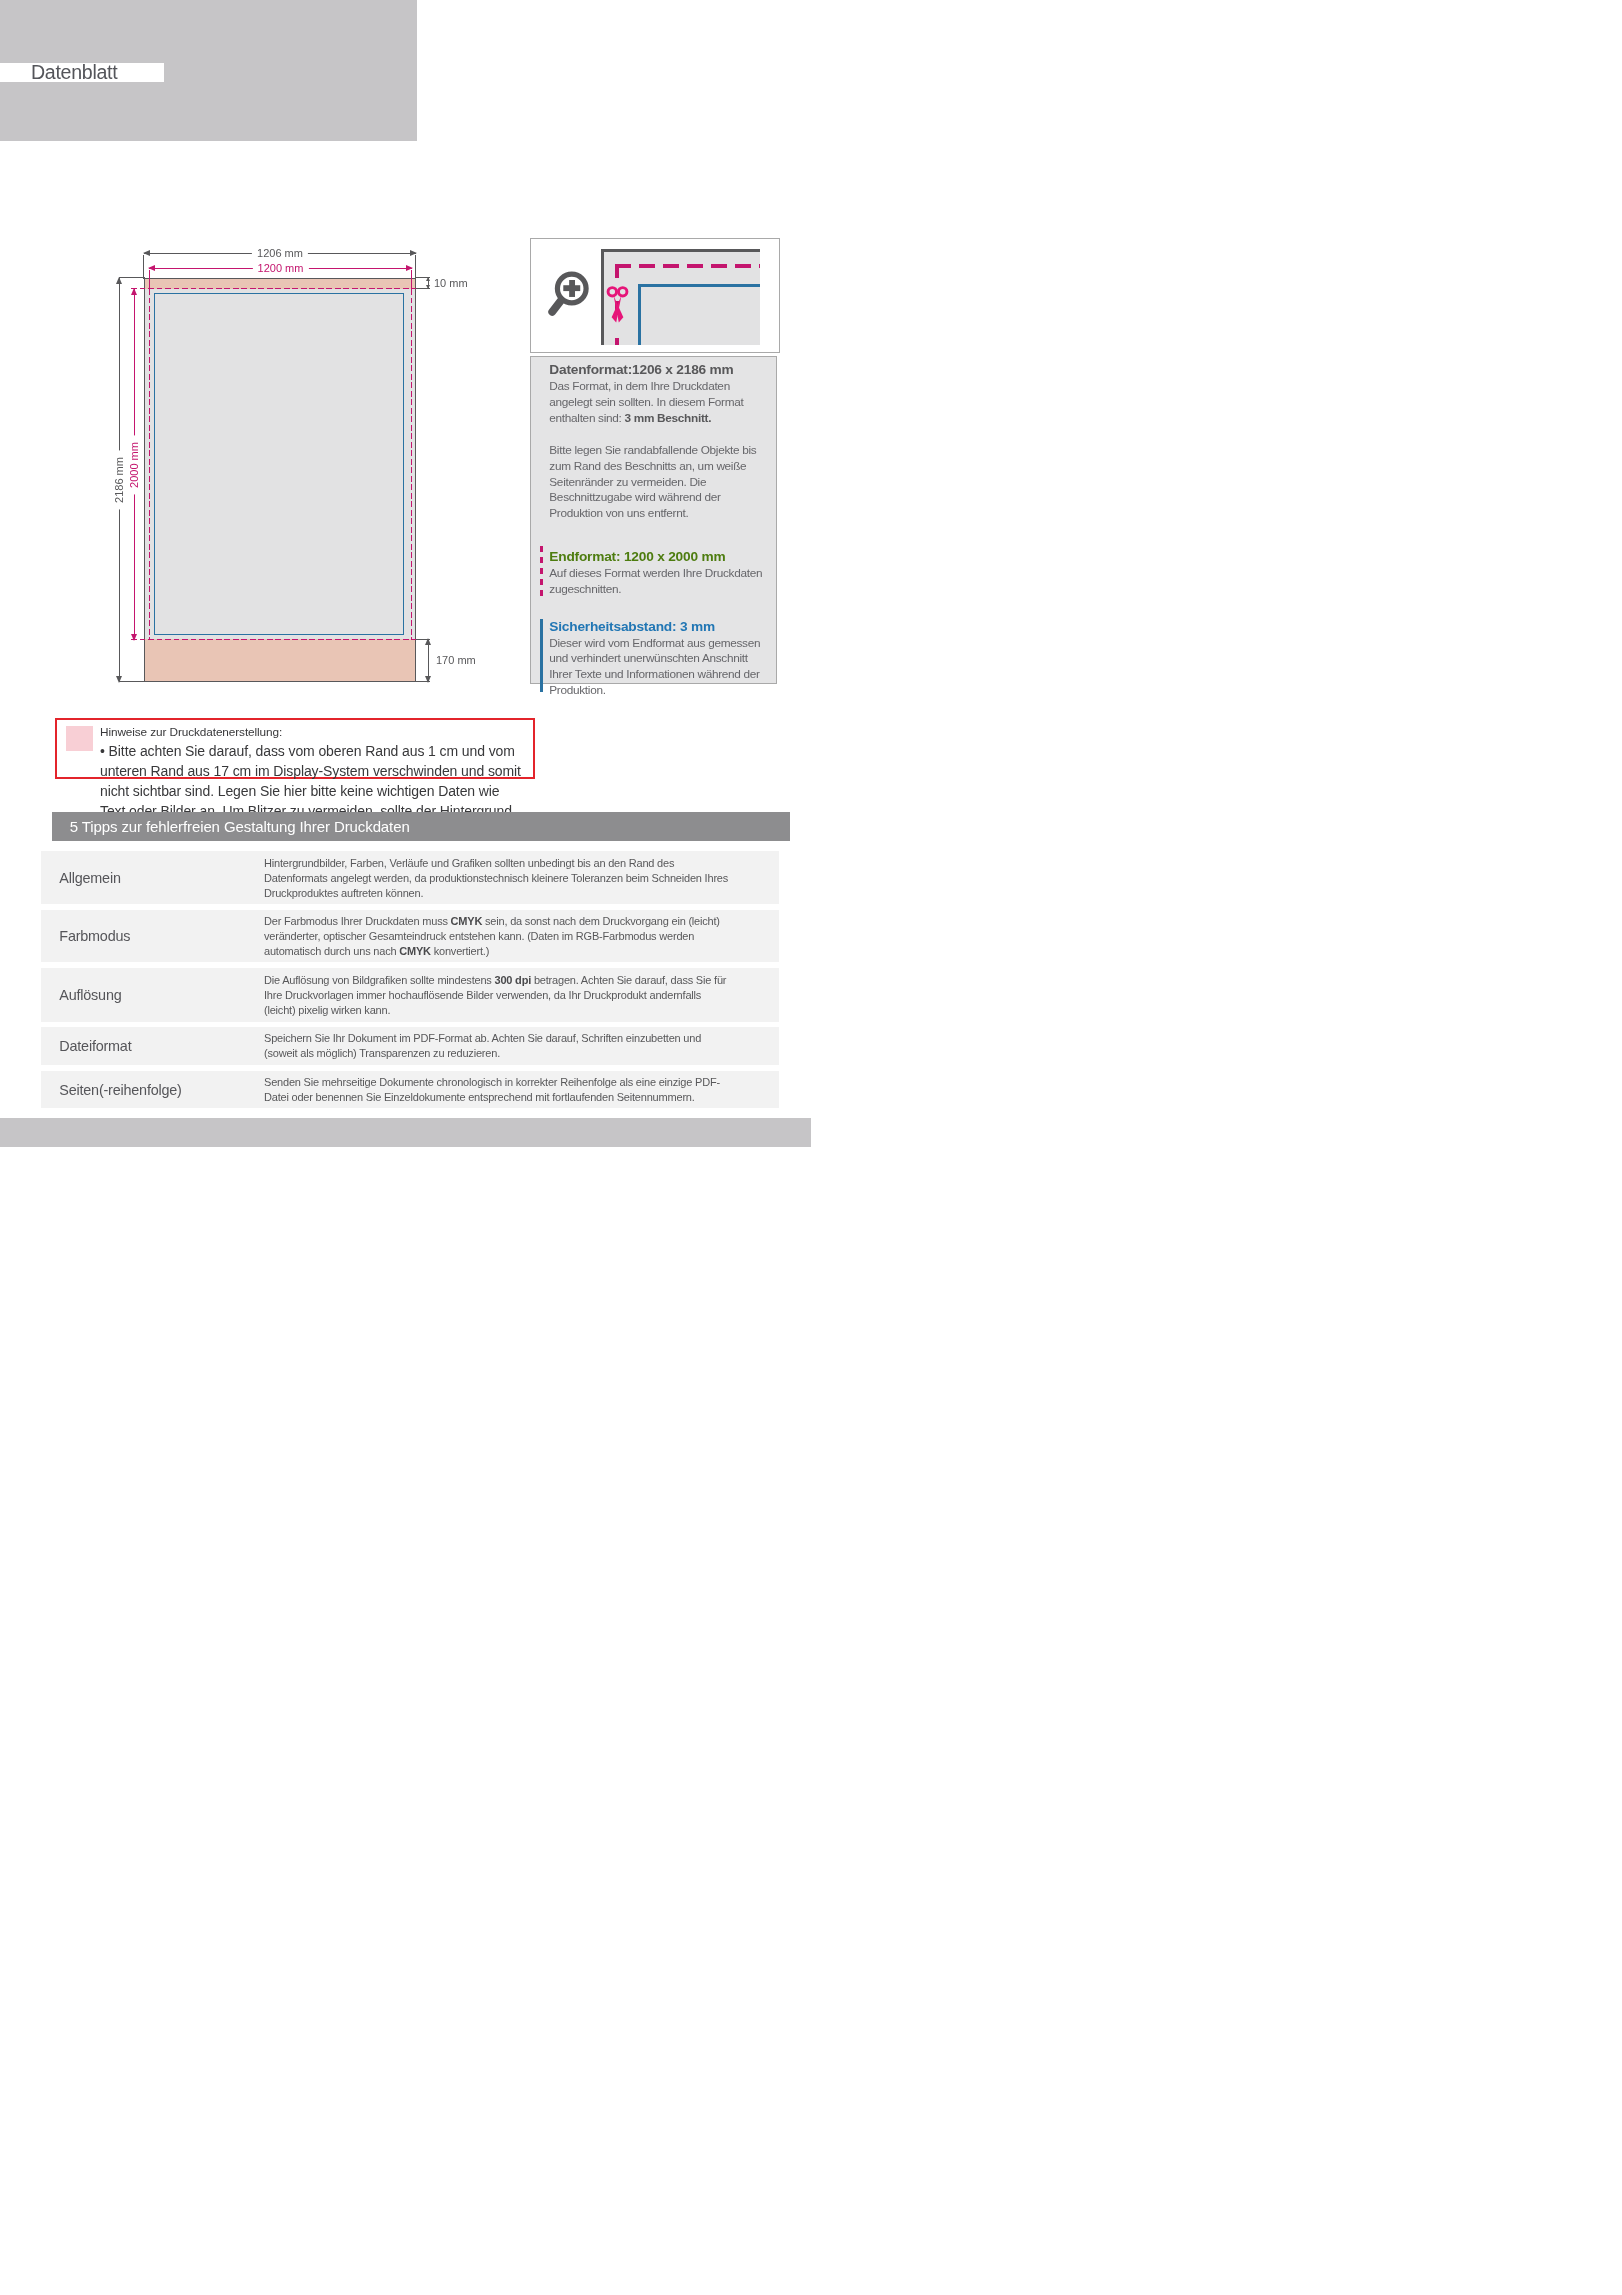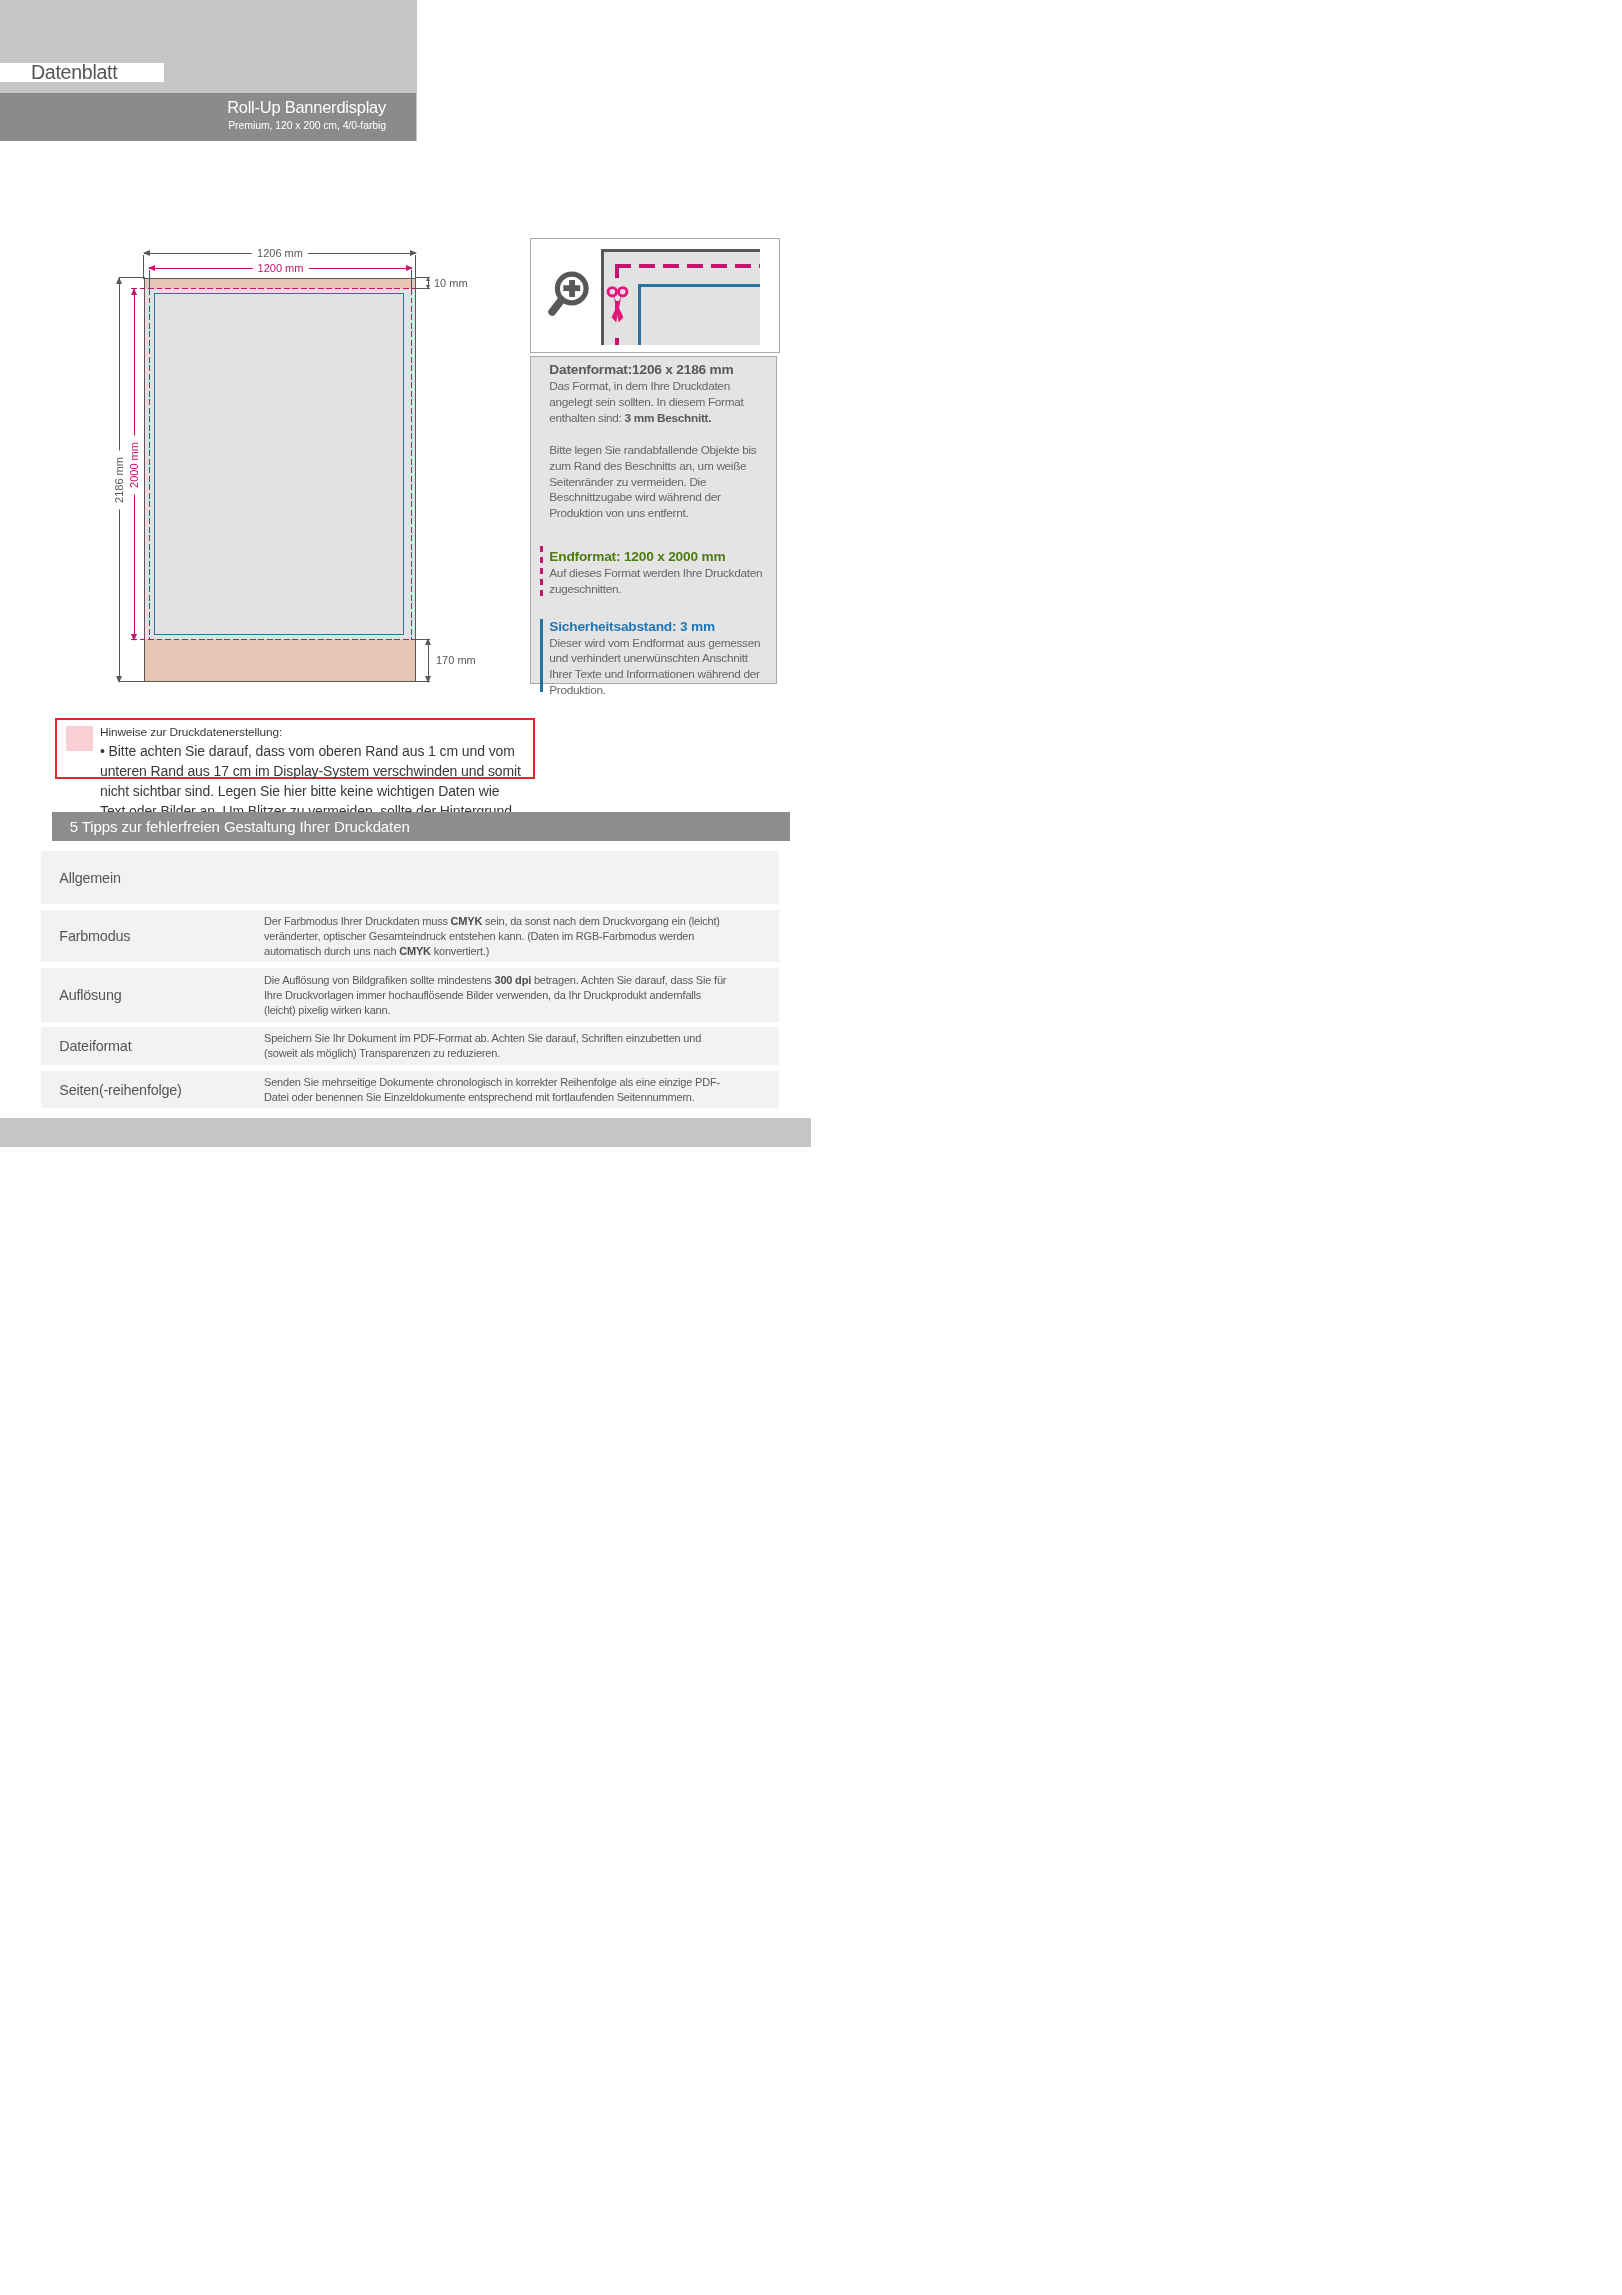--- a/index.html
+++ b/index.html
@@ -89,24 +89,20 @@
   .footer{left:0;top:1118px;width:811px;height:29.4px;background:#c6c5c7;}
 </style>
 </head>
 <body>
 
 <div class="page">
 
   <div class="abs top-gray"></div>
   <div class="abs badge">
     <span>Datenblatt</span>
-  </div>
-  <div class="abs band">
-    <div class="band-title">Roll-Up Bannerdisplay</div>
-    <div class="band-sub">Premium, 120 x 200 cm, 4/0-farbig</div>
   </div>
 
   <div class="abs banner">
     <div class="salmon-top"></div>
     <div class="salmon-bot"></div>
   </div>
   <div class="abs safe-rect"></div>
 
   <div class="abs cut-h" style="left:131px;top:288px;width:285px;"></div>
   <div class="abs cut-h" style="left:131px;top:639px;width:285px;"></div>
@@ -207,20 +203,21 @@
       <div class="warn-body">• Bitte achten Sie darauf, dass vom oberen Rand aus 1 cm und vom unteren Rand aus 17 cm im Display-System verschwinden und somit nicht sichtbar sind. Legen Sie hier bitte keine wichtigen Daten wie Text oder Bilder an. Um Blitzer zu vermeiden, sollte der Hintergrund, falls vorhanden, über diesen Bereich angelegt werden.</div>
     </div>
   </div>
 
   <div class="abs tips-bar">
     <span>5 Tipps zur fehlerfreien Gestaltung Ihrer Druckdaten</span>
   </div>
 
   <div class="abs tip-row" style="top:851px;height:53px;">
     <div class="tip-label">Allgemein</div>
+    <div class="tip-body"><span>Hintergrundbilder, Farben, Verläufe und Grafiken sollten unbedingt bis an den Rand des Datenformats angelegt werden, da produktionstechnisch kleinere Toleranzen beim Schneiden Ihres Druckproduktes auftreten können.</span></div>
   </div>
   <div class="abs tip-row" style="top:910px;height:52px;">
     <div class="tip-label">Farbmodus</div>
     <div class="tip-body"><span>Der Farbmodus Ihrer Druckdaten muss </span><b>CMYK</b><span> sein, da sonst nach dem Druckvorgang ein (leicht) veränderter, optischer Gesamteindruck entstehen kann. (Daten im RGB-Farbmodus werden automatisch durch uns nach </span><b>CMYK</b><span> konvertiert.)</span></div>
   </div>
   <div class="abs tip-row" style="top:968px;height:54px;">
     <div class="tip-label">Auflösung</div>
     <div class="tip-body"><span>Die Auflösung von Bildgrafiken sollte mindestens </span><b>300 dpi</b><span> betragen. Achten Sie darauf, dass Sie für Ihre Druckvorlagen immer hochauflösende Bilder verwenden, da Ihr Druckprodukt andernfalls (leicht) pixelig wirken kann.</span></div>
   </div>
   <div class="abs tip-row" style="top:1027px;height:38px;">

